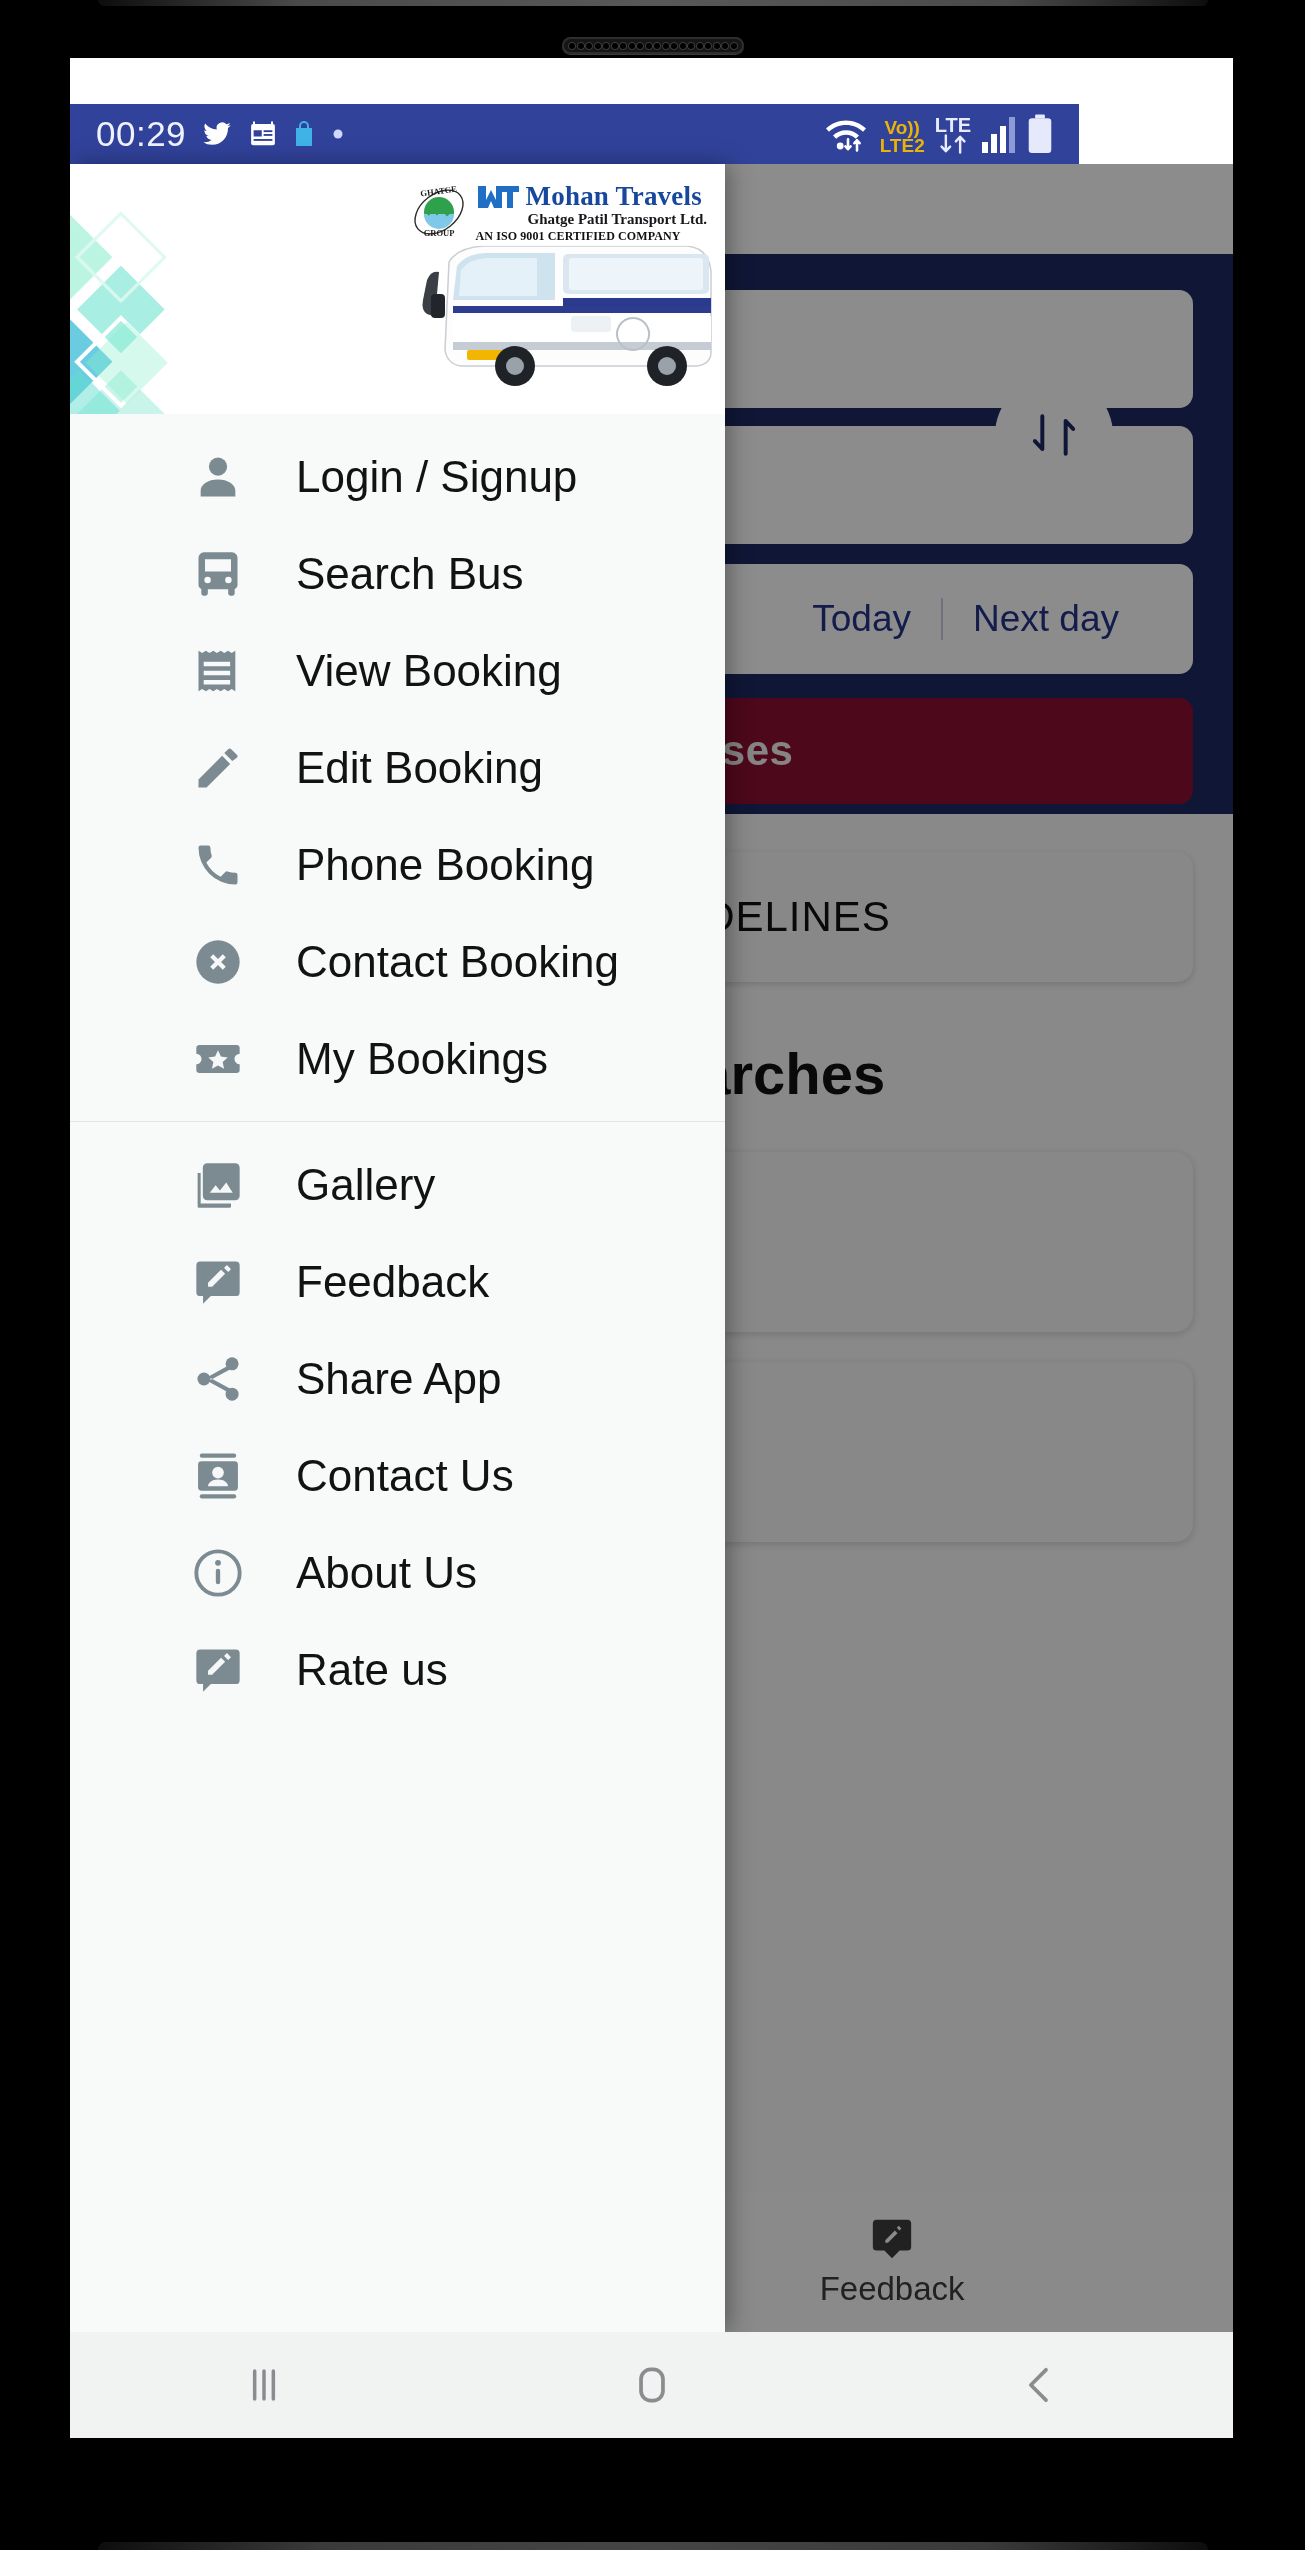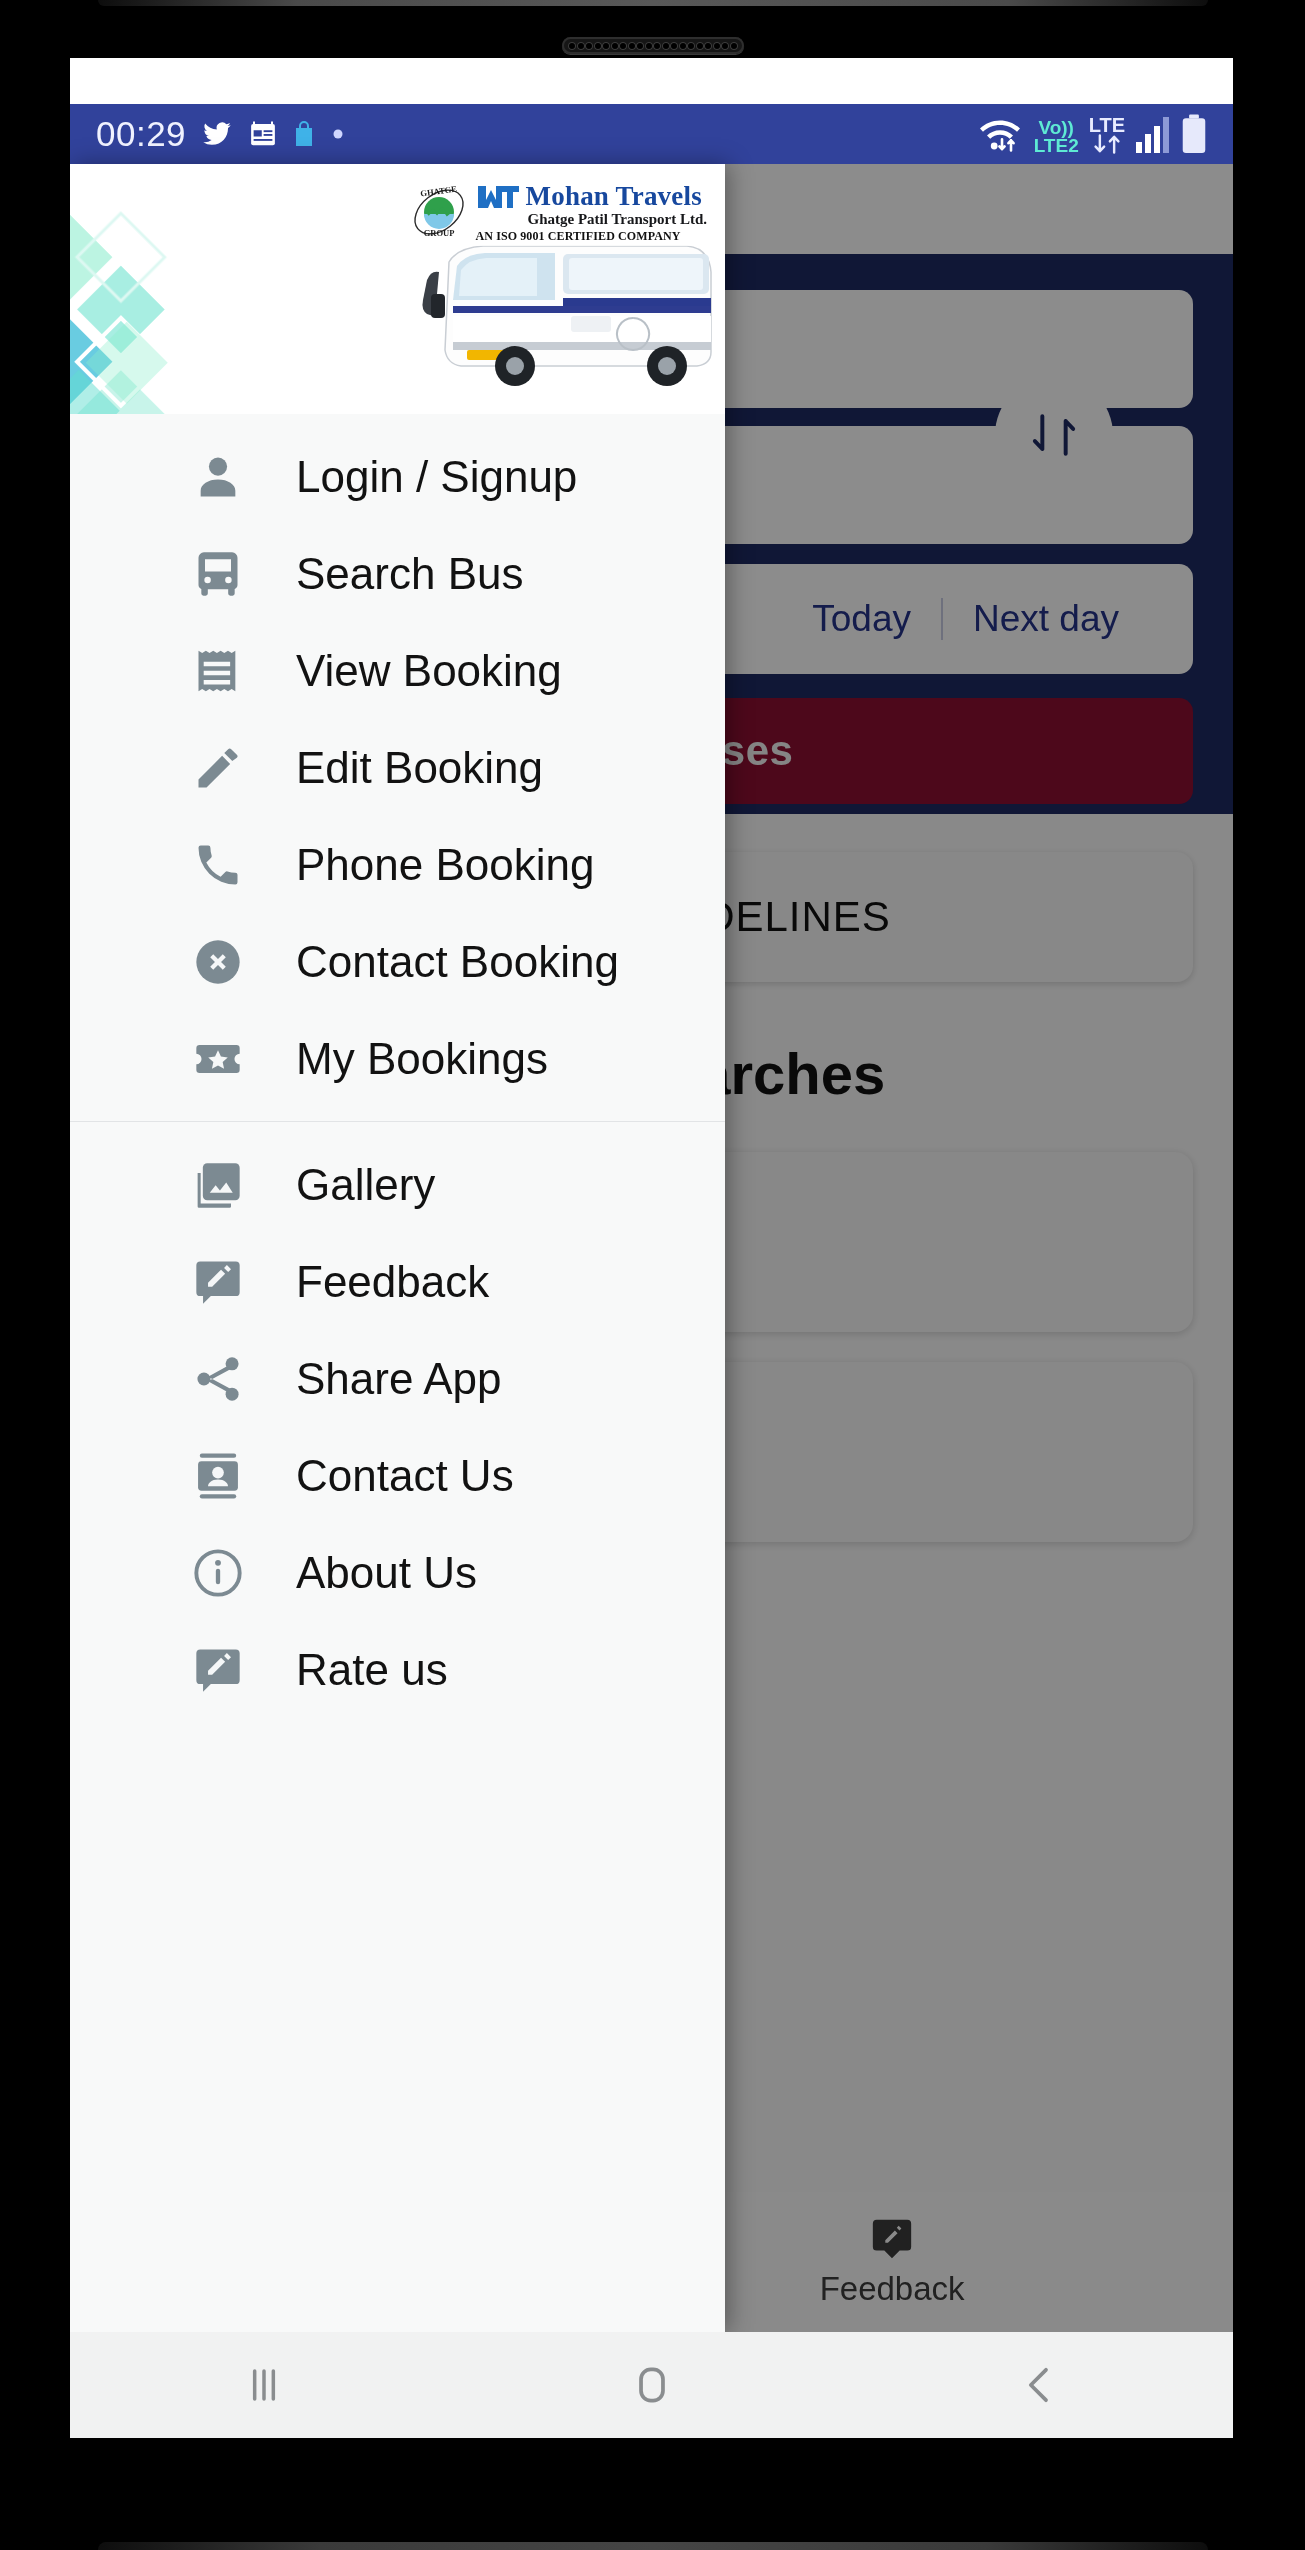--- a/index.html
+++ b/index.html
@@ -37,33 +37,33 @@
     background: #000; box-shadow: inset 0 0 0 1px #3d3d3d;
   }
   .screen {
     position: absolute; top: 58px; left: 70px;
     width: 1163px; height: 2380px;
     background: #fff;
     overflow: hidden;
   }
   
   .statusbar {
-    position: absolute; top: 46px; left: 0; width: 1163px; height: 60px;
+    position: absolute; top: 46px; left: 0; width: 1009px; height: 60px;
     background: #31429b;
     display: flex; align-items: center;
     padding: 0 26px;
     color: #fff;
   }
   .sb-left { display: flex; align-items: center; gap: 14px; }
   .sb-time { font-size: 35px; letter-spacing: .5px; font-weight: 400; color:#f0f2ff; }
   .sb-right { margin-left: auto; display: flex; align-items: flex-end; gap: 10px; }
   .icon-sm { display:block; }
   .volte {
     display: flex; flex-direction: column; align-items: center;
-    line-height: .92; font-size: 19px; font-weight: 700; color: #5eead4;
+    line-height: .92; font-size: 19px; font-weight: 700; color: #eab308;
   }
   .lte {
     display: flex; flex-direction: column; align-items: flex-start;
     line-height: .92; font-size: 20px; font-weight: 700; color: #e8ebff;
   }
   
   .app-bg {
     position: absolute; top: 106px; left: 0; width: 1163px; height: 2168px;
     background: #fafafa;
     overflow: hidden;

